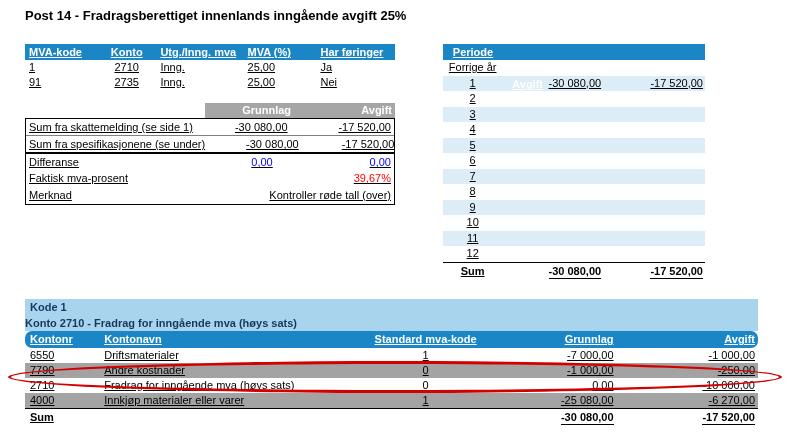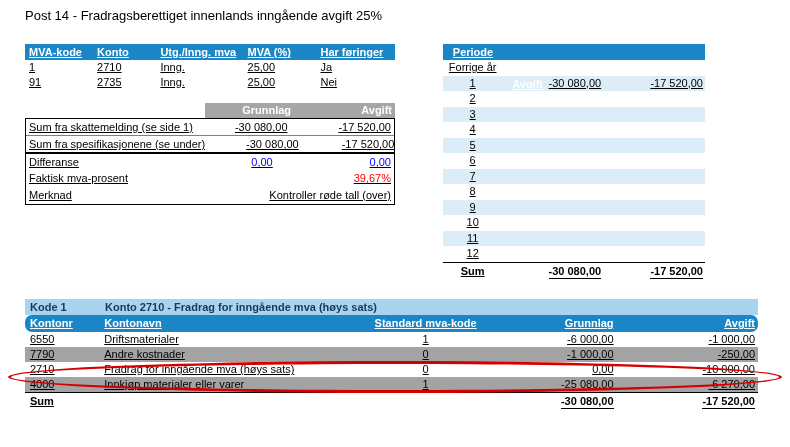--- a/index.html
+++ b/index.html
@@ -1,26 +1,26 @@
 <!DOCTYPE html>
 <html><head>
 <meta charset="utf-8">
 <style>
   html,body{margin:0;padding:0;background:#fff;}
   .canvas{position:relative;width:790px;height:447px;background:#fff;overflow:hidden;
           font-family:"Liberation Sans",sans-serif;font-size:11px;color:#000;}
-  .title{position:absolute;left:25px;top:8px;font-size:13px;font-weight:normal;}
+  .title{position:absolute;left:25px;top:8px;font-size:13px;font-weight:bold;}
   .row{display:flex;text-decoration:underline;}
   .cell{white-space:nowrap;overflow:visible;}
   
   .mva{position:absolute;left:25px;top:44px;width:370px;}
   .mva .hdr{background:#1a86c5;color:#fff;font-weight:bold;height:16px;line-height:16px;}
   .mva .r{height:15px;line-height:15px;}
   .mc1{width:67px;padding-left:4px;}
-  .mc2{width:62px;padding-left:4px;}
+  .mc2{width:62px;padding-left:4px;text-align:center;}
   .mc3{width:87px;padding-left:4px;}
   .mc4{width:72px;padding-left:4px;}
   .mc5{width:78px;padding-left:4px;}
   
   .ctrlhdr{position:absolute;left:205px;top:103px;width:190px;height:15px;line-height:15px;
            background:#a6a6a6;color:#fff;font-weight:bold;display:flex;}
   .ch1{width:87px;text-align:right;padding-right:2px;}
   .ch2{width:100px;text-align:right;padding-right:3px;}
   .ctrl{position:absolute;left:25px;top:118px;width:368px;border:1px solid #000;}
   .ctrl .r{height:16px;line-height:16px;gap:41px;}
@@ -38,21 +38,21 @@
   .per .hdr{background:#1a86c5;color:#fff;font-weight:bold;height:16px;line-height:16px;flex-direction:column;}
   .per .r{height:15.5px;line-height:15.5px;}
   .per .stripe{background:#dcedf8;}
   .pc1{width:60px;text-align:center;}
   .pc2{width:100px;text-align:right;padding-right:3px;}
   .pc3{width:100px;text-align:right;padding-right:2px;}
   .per .sum{border-top:1px solid #000;height:17px;line-height:17px;font-weight:bold;}
   .uline{border-bottom:1px solid #000;display:inline-block;line-height:14px;}
   
   .kode{position:absolute;left:25px;top:299px;width:733px;}
-  .kband{background:#a9d4ee;color:#17375e;font-weight:bold;height:16px;line-height:16px;display:flex;}
+  .kband{background:#a9d4ee;color:#17375e;font-weight:bold;height:32px;line-height:16px;display:flex;flex-direction:column;}
   .kb1{width:75px;padding-left:5px;}
   .kb2{flex:1;}
   .kode .hdr{background:#1a86c5;color:#fff;font-weight:bold;height:17px;line-height:17px;border-radius:7px;}
   .kode .r{height:15px;line-height:15px;}
   .kode .stripe{background:#a3a3a3;}
   .kc1{width:70px;padding-left:5px;}
   .kc2{width:255px;padding-left:5px;}
   .kc3{width:140px;text-align:center;}
   .kc4{width:120px;text-align:right;padding-right:3px;}
   .kc5{width:140px;text-align:right;padding-right:3px;}
@@ -210,21 +210,21 @@
       <div class="cell kc1">Kontonr</div>
       <div class="cell kc2">Kontonavn</div>
       <div class="cell kc3">Standard mva-kode</div>
       <div class="cell kc4">Grunnlag</div>
       <div class="cell kc5">Avgift</div>
     </div>
     <div class="row r">
       <div class="cell kc1">6550</div>
       <div class="cell kc2">Driftsmaterialer</div>
       <div class="cell kc3">1</div>
-      <div class="cell kc4">-6 000,00</div>
+      <div class="cell kc4">-7 000,00</div>
       <div class="cell kc5">-1 000,00</div>
     </div>
     <div class="row r stripe">
       <div class="cell kc1">7790</div>
       <div class="cell kc2">Andre kostnader</div>
       <div class="cell kc3">0</div>
       <div class="cell kc4">-1 000,00</div>
       <div class="cell kc5">-250,00</div>
     </div>
     <div class="row r">

